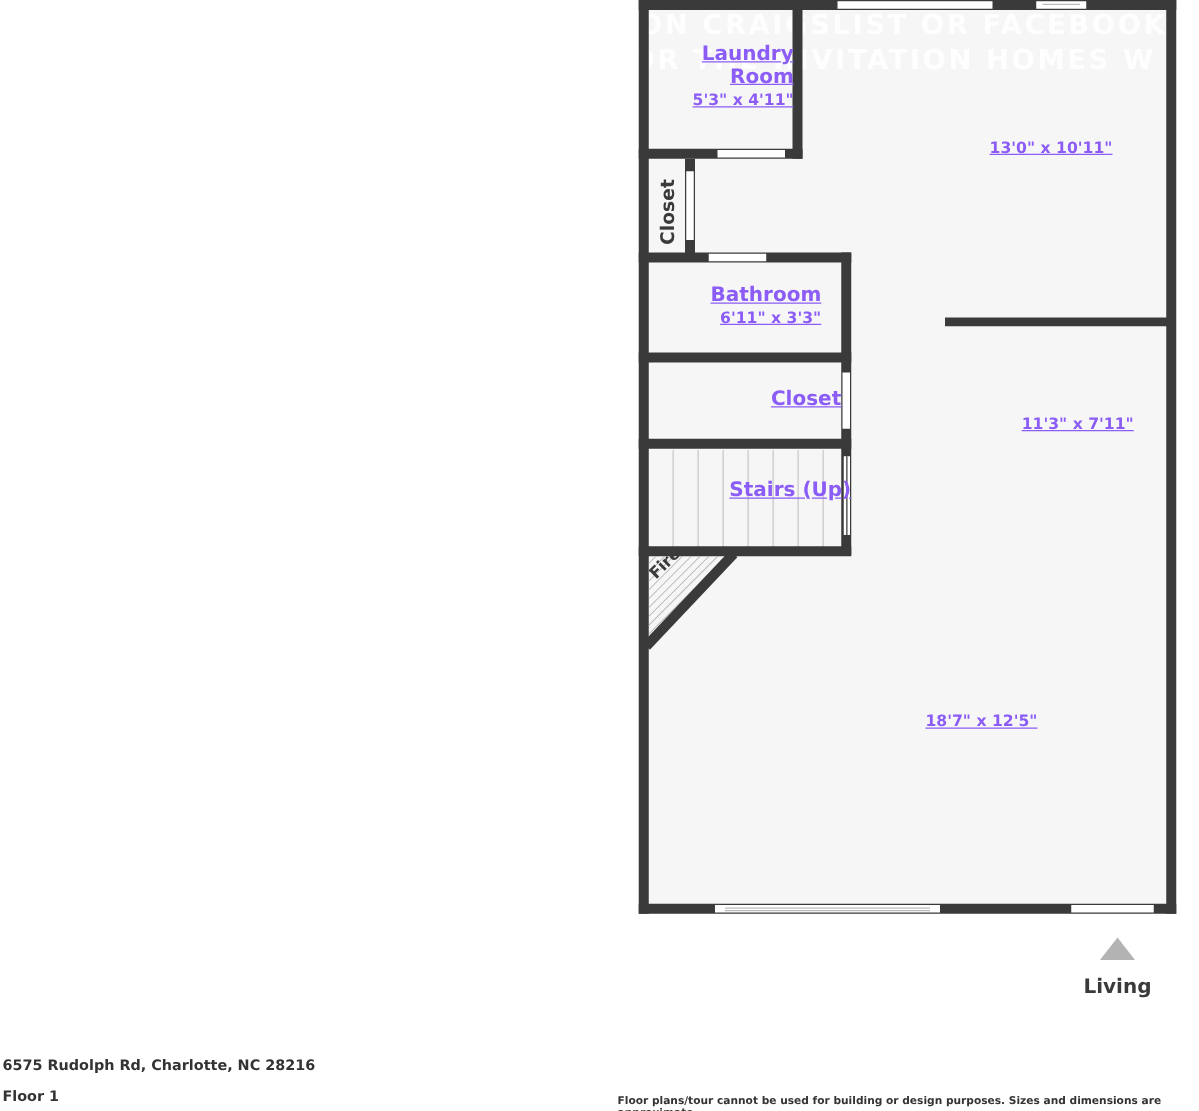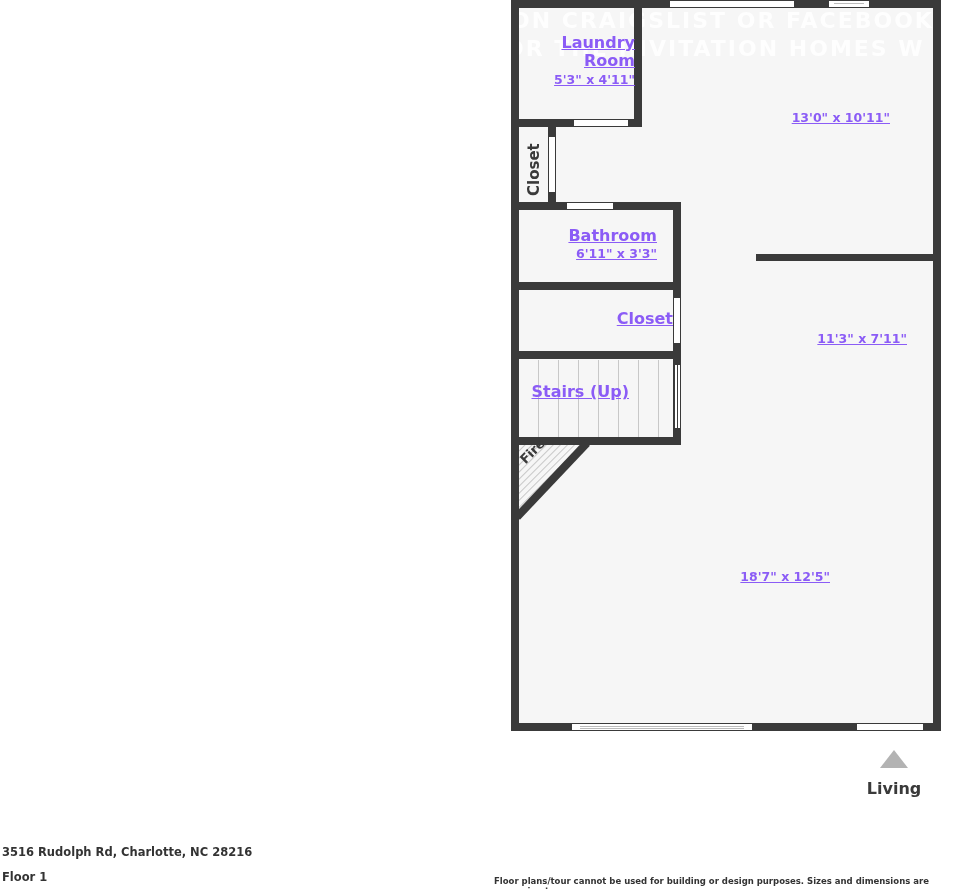--- a/index.html
+++ b/index.html
@@ -96,27 +96,27 @@
   </div>
 
   <div class="room-label" style="left:519px; top:310px; width:154px;">
     <span class="room-name">Closet</span>
   </div>
 
   <div class="room-label" style="left:707px; top:330px; width:200px;">
     <span class="room-dim">11'3" x 7'11"</span>
   </div>
 
-  <div class="room-label" style="left:497px; top:383px; width:132px;">
+  <div class="room-label" style="left:549px; top:383px; width:132px;">
     <span class="room-name">Stairs (Up)</span>
   </div>
 
   <div class="room-label" style="left:630px; top:568px; width:200px;">
     <span class="room-dim">18'7" x 12'5"</span>
   </div>
 </div>
 
 <div class="abs" style="left:880px; top:750px; width:0; height:0; border-left:14px solid transparent; border-right:14px solid transparent; border-bottom:18px solid #b3b3b3;"></div>
 <div class="abs" style="left:860px; top:779px; width:68px; text-align:center; font-size:16px; font-weight:bold; color:#3a3a3a;">Living</div>
 
-<div class="footer-text" style="left:2px; top:845px; font-size:11.5px;">3516 Rudolph Rd, Charlotte, NC 28216</div>
+<div class="footer-text" style="left:2px; top:845px; font-size:11.5px;">6575 Rudolph Rd, Charlotte, NC 28216</div>
 <div class="footer-text" style="left:2px; top:870px; font-size:11.5px;">Floor 1</div>
 <div class="footer-text" style="left:494px; top:876px; font-size:8.5px;">Floor plans/tour cannot be used for building or design purposes. Sizes and dimensions are approximate.</div>
 
 </body></html>

